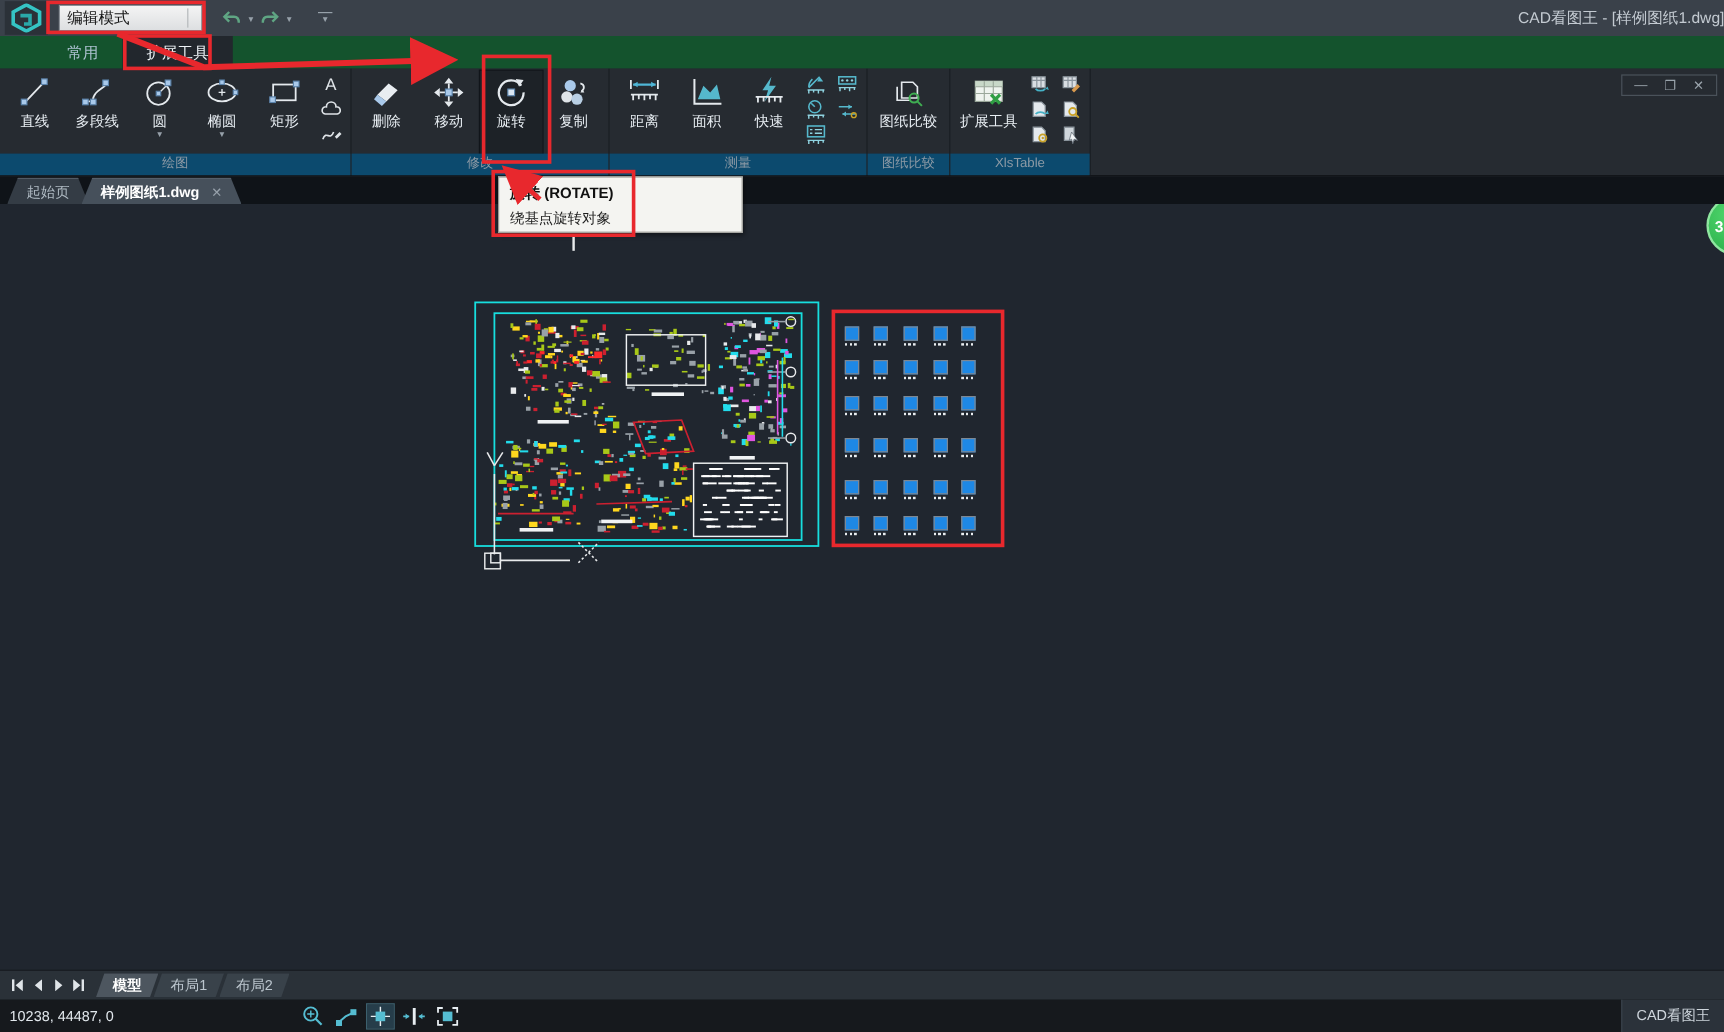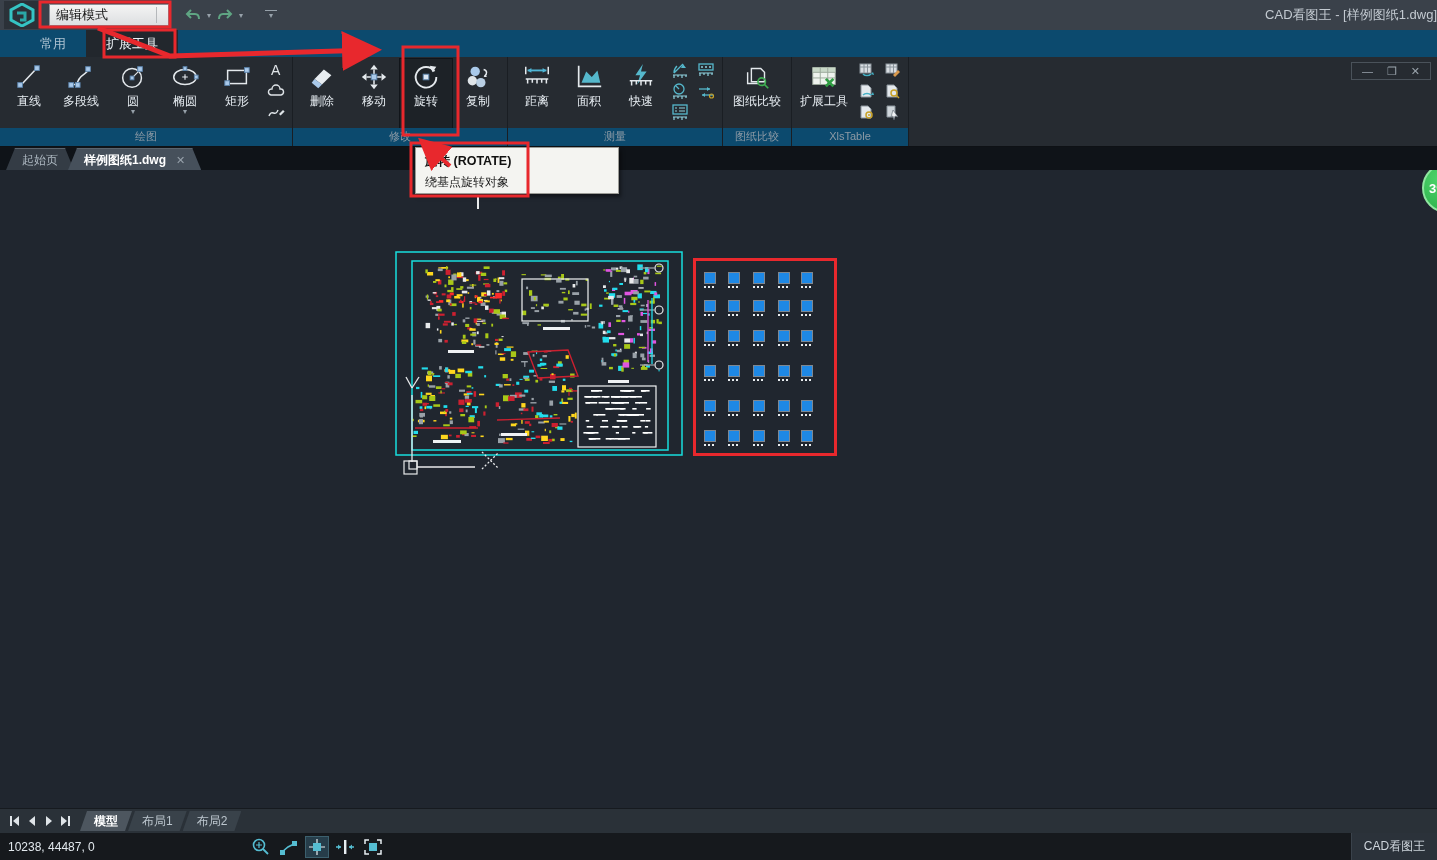--- a/index.html
+++ b/index.html
@@ -22,22 +22,22 @@
   .qa-btn { width:20px; height:22px; display:flex; align-items:center; justify-content:center; }
   .qa-caret { width:12px; color:#97a1aa; font-size:8px; display:flex; align-items:center; justify-content:center; }
   .titlebar-title { position:absolute; left:0; right:0; text-align:right;
     color:#c3cad1; font-size:13px; pointer-events:none;padding-left:40px; }
   .titlebar-right { margin-left:auto; display:flex; align-items:center; height:30px; }
   .avatar { width:27px; height:27px; background:linear-gradient(#e9f1fa,#bdd2ea);
     display:flex; align-items:center; justify-content:center; border-bottom:2px solid #fff; }
   .username { font-size:12px; font-weight:bold; color:#f0f4f8; margin:0 30px 0 14px; letter-spacing:.5px; }
   .winbtn { width:44px; height:30px; display:flex; align-items:center; justify-content:center; color:#cfd5da; }
   
-  .tabrow { position:absolute; top:30px; left:0; right:0; height:27px; background:#0c4a6e; z-index:4;
-    display:flex; padding-left:20px; }
+  .tabrow { position:absolute; top:30px; left:0; right:0; height:27px; background:#14532d; z-index:4;
+    display:flex; padding-left:36px; }
   .ribbon-tab { padding:0 20px; line-height:27px; font-size:13px; color:#adc2d1; }
   .ribbon-tab.active { background:#22272d; color:#eef3f7; }
   
   .ribbon { position:absolute; top:57px; left:0; right:0; height:90px; background:#262b31;
     border-bottom:1px solid #0e1115; display:flex; z-index:3; }
   .rgroup { display:flex; flex-direction:column; border-right:1px solid #1a1e23; }
   .rgroup-body { height:71px; display:flex; align-items:flex-start; padding:2px 3px 0; }
   .rgroup-label { height:18px; line-height:17px; text-align:center; font-size:11px; color:#8d9aa5;
     background:#0c4a6e; }
   .big-btn { width:52px; height:69px; display:flex; flex-direction:column; align-items:center;

